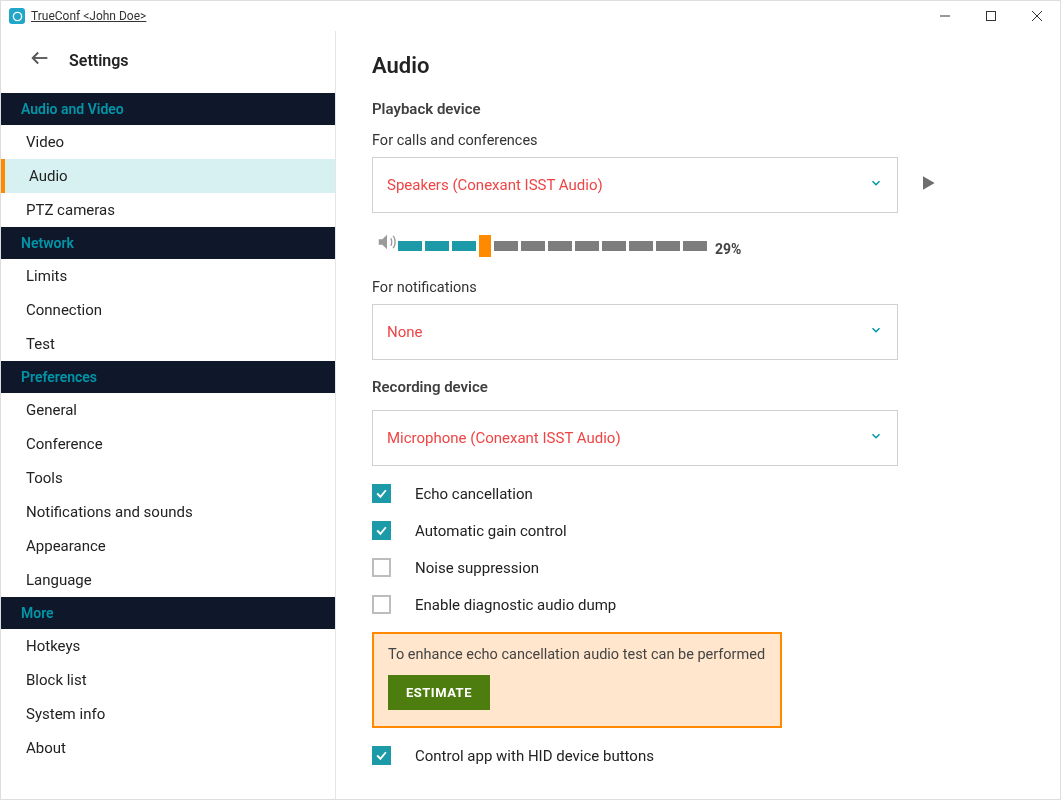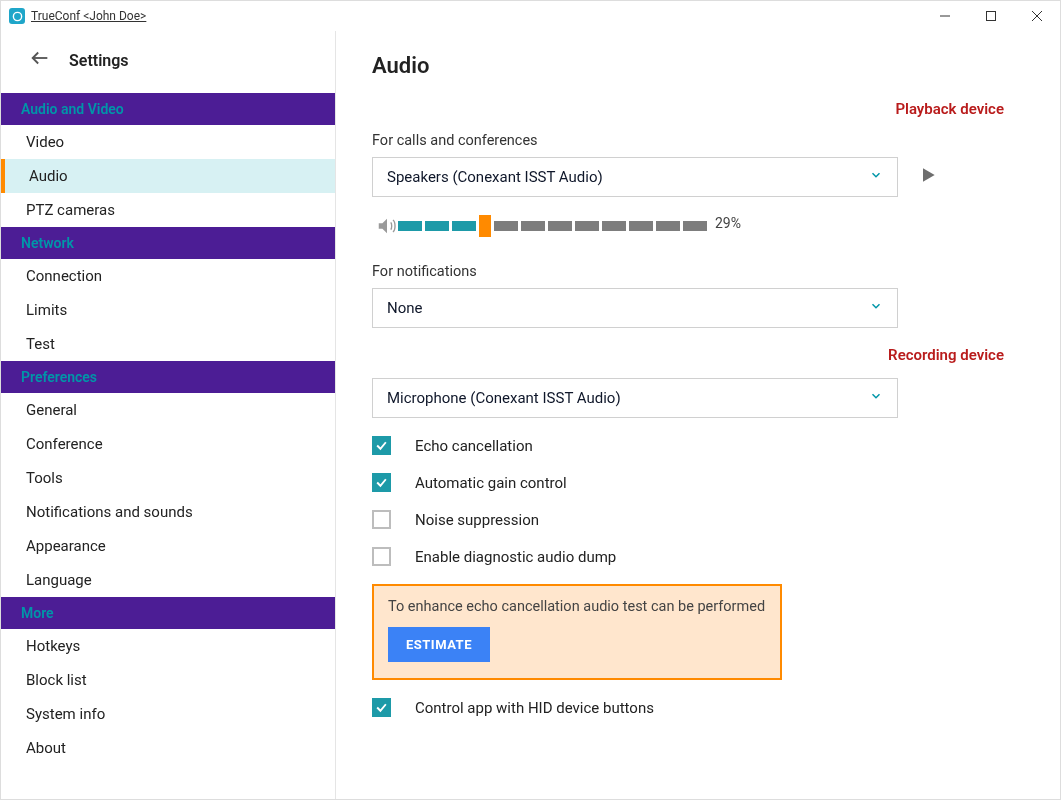--- a/index.html
+++ b/index.html
@@ -14,52 +14,52 @@
   .win-btn svg { width: 10px; height: 10px; }
 
   
   .content { display: flex; height: calc(100% - 30px); }
   .sidebar { width: 335px; border-right: 1px solid #e5e5e5; display:flex; flex-direction:column; }
   .sidebar-header { display:flex; align-items:center; gap:18px; padding: 16px 24px 20px 28px; }
   .sidebar-header h1 { font-size: 16px; font-weight: 600; color:#222; }
   .back-arrow { color:#555; }
 
   .nav { overflow-y:auto; }
-  .section-header { background:#4c1d95; color:#0096a8; font-size:14px; font-weight:600; padding: 8px 20px; }
+  .section-header { background:#0f172a; color:#0096a8; font-size:14px; font-weight:600; padding: 8px 20px; }
   .nav-item { padding: 8px 20px 8px 25px; font-size:15px; color:#222; cursor:pointer; }
   .nav-item.active { background:#d7f1f3; border-left:4px solid #ff8a00; padding-left:24px; }
 
   
   .main { flex:1; padding: 22px 56px 24px 36px; overflow-y:auto; }
   .page-title { font-size:22px; font-weight:600; color:#222; margin-bottom:22px; }
-  .subhead { color:#b91c1c; font-weight:600; font-size:15px; margin-bottom:14px;text-align:right; }
+  .subhead { color:#404040; font-weight:600; font-size:15px; margin-bottom:14px; }
   .field-label { font-size:14.5px; color:#333; margin-bottom:8px; }
 
   .dropdown-row { display:flex; align-items:center; gap:20px; margin-bottom:18px; }
-  .dropdown { flex:1; max-width:526px; border:1px solid #d0d0d0; height:40px; display:flex; align-items:center; padding:0 14px; font-size:15px; color:#0f172a; justify-content:space-between; cursor:pointer; }
+  .dropdown { flex:1; max-width:526px; border:1px solid #d0d0d0; height:56px; display:flex; align-items:center; padding:0 14px; font-size:15px; color:#ef4444; justify-content:space-between; cursor:pointer; }
   .chev { color:#0096a8; }
   .play-btn { color:#6e6e6e; }
 
-  .slider-row { display:flex; align-items:flex-start; margin: 6px 0 22px 4px; }
+  .slider-row { display:flex; align-items:flex-end; margin: 6px 0 22px 4px; font-weight: bold; }
   .slider { display:flex; gap:3px; align-items:center; }
   .seg { width:24px; height:10px; background:#aaa; }
   .seg.fill { background:#1d9aa8; }
   .seg.lightgray { background:#d6d6d6; }
   .handle { width:12px; height:22px; background:#ff8a00; }
   .handle.gray { background:#6e6e6e; }
   .pct { font-size:14px; color:#444; margin-left:8px; }
   .spk-icon, .mic-icon { color:#777; width:22px; }
 
   .check-row { display:flex; align-items:center; gap:24px; margin: 8px 0 18px 0; font-size:15px; color:#222; }
   .chk { width:19px; height:19px; border:2px solid #bdbdbd; display:flex; align-items:center; justify-content:center; }
   .chk.on { background:#1d9aa8; border-color:#1d9aa8; color:#fff; }
 
   .estimate-box { border:2px solid #ff8a00; background:#ffe6cd; padding:12px 14px 16px 14px; max-width:410px; margin-top:6px; margin-bottom:18px; }
   .estimate-box .txt { font-size:14.5px; color:#444; margin-bottom:12px; }
-  .est-btn { background:#3b82f6; color:#fff; font-weight:700; letter-spacing:0.5px; padding:10px 18px; font-size:13px; display:inline-block; cursor:pointer; }
+  .est-btn { background:#4d7c0f; color:#fff; font-weight:700; letter-spacing:0.5px; padding:10px 18px; font-size:13px; display:inline-block; cursor:pointer; }
 
   .section-gap { margin-top: 8px; }
 </style>
 </head>
 <body>
 
 <div class="titlebar">
   <span class="app-icon">
     <svg viewBox="0 0 16 16" width="11" height="11">
         <circle cx="8" cy="8" r="6" fill="none" stroke="#fff" stroke-width="2"></circle>
@@ -96,22 +96,22 @@
           </svg>
       </span>
       <h1>Settings</h1>
     </div>
     <div class="nav" id="nav">
         <div class="section-header">Audio and Video</div>
         <div class="nav-item">Video</div>
         <div class="nav-item active">Audio</div>
         <div class="nav-item">PTZ cameras</div>
         <div class="section-header">Network</div>
+        <div class="nav-item">Limits</div>
         <div class="nav-item">Connection</div>
-        <div class="nav-item">Limits</div>
         <div class="nav-item">Test</div>
         <div class="section-header">Preferences</div>
         <div class="nav-item">General</div>
         <div class="nav-item">Conference</div>
         <div class="nav-item">Tools</div>
         <div class="nav-item">Notifications and sounds</div>
         <div class="nav-item">Appearance</div>
         <div class="nav-item">Language</div>
         <div class="section-header">More</div>
         <div class="nav-item">Hotkeys</div>

